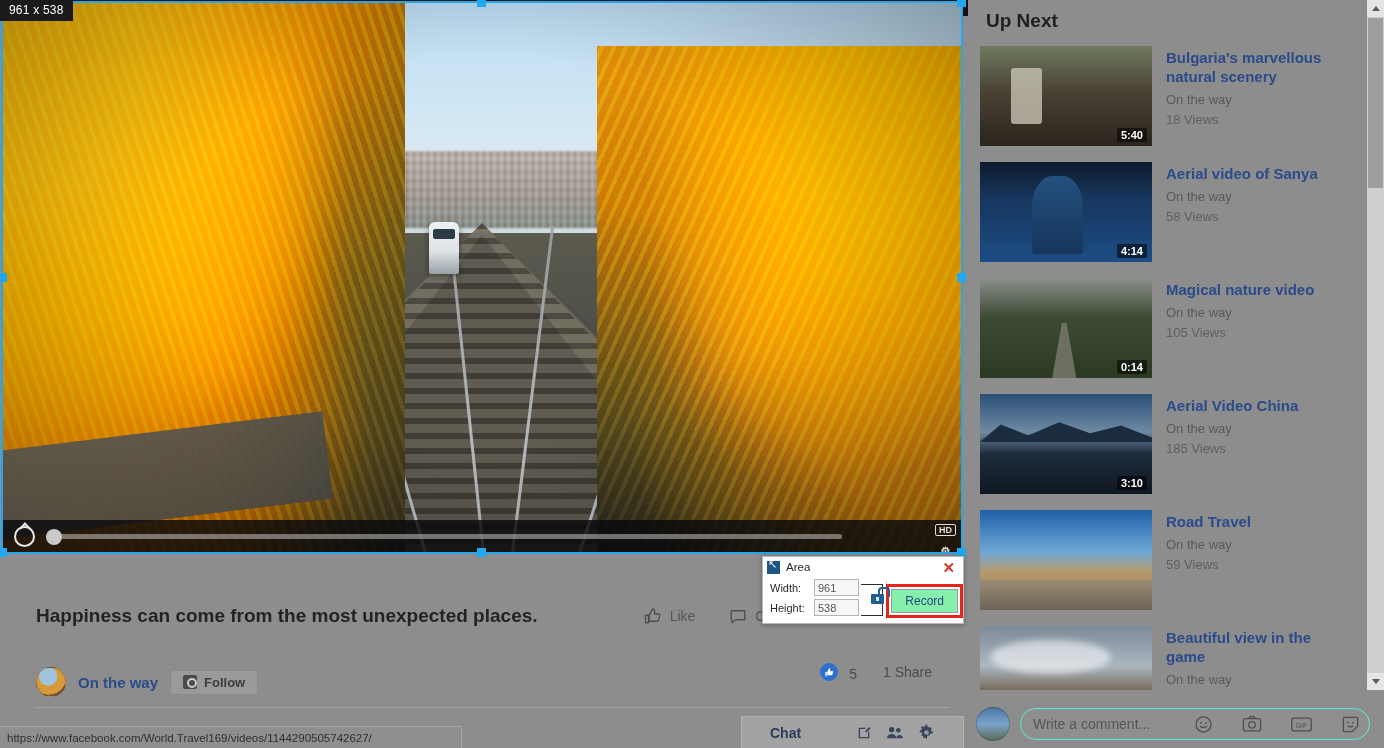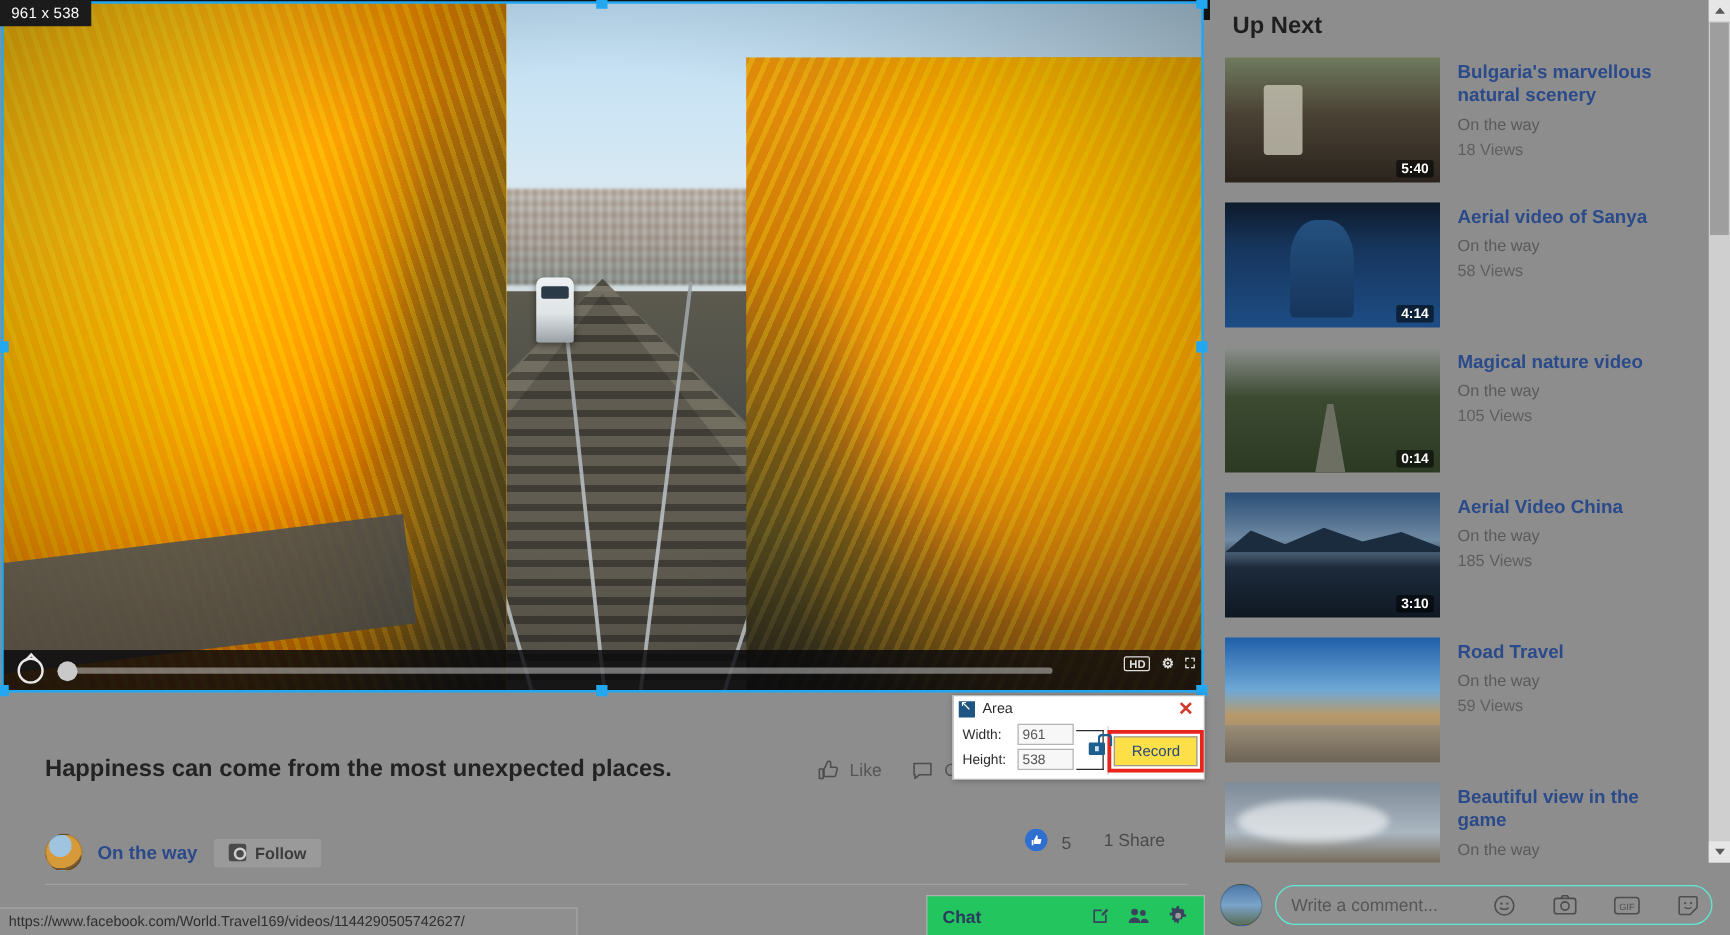--- a/index.html
+++ b/index.html
@@ -102,21 +102,21 @@
   .player-bar { position:absolute; left:0; bottom:0; width:100%; height:33px;
     background:rgba(10,10,12,.82); }
   .replay-btn { position:absolute; left:12px; top:6px; width:21px; height:21px;
     border:2px solid #e8e8e8; border-radius:50%; }
   .replay-btn:after{ content:""; position:absolute; left:5px; top:-4px; width:6px; height:6px;
     border-left:2px solid #e8e8e8; border-top:2px solid #e8e8e8; transform:rotate(45deg); }
   .scrub-track { position:absolute; left:44px; right:120px; top:14px; height:5px;
     background:rgba(230,230,230,.45); border-radius:3px; }
   .scrub-knob { position:absolute; left:44px; top:9px; width:16px; height:16px;
     border-radius:50%; background:#c9c9c9; }
-  .player-right { position:absolute; right:6px; top:4px; display:flex; gap:9px; align-items:center; }
+  .player-right { position:absolute; right:6px; top:4px; display:flex; gap:9px; align-items:center;flex-direction:column; }
   .ctl { color:#eaeaea; font-size:11px; font-weight:bold; opacity:.95; }
   .hd-badge { border:1px solid #eaeaea; border-radius:2px; padding:0 3px; font-size:9px; }
 
   
   .sel-box { position:absolute; left:1px; top:1px; width:962px; height:553px;
     border:2px solid #22a7f0; pointer-events:none; }
   .handle { position:absolute; width:9px; height:9px; background:#22a7f0; }
   .h-tl{left:-5px;top:-5px;} .h-tc{left:50%;margin-left:-5px;top:-5px;}
   .h-tr{right:-5px;top:-5px;} .h-ml{left:-5px;top:50%;margin-top:-5px;}
   .h-mr{right:-5px;top:50%;margin-top:-5px;} .h-bl{left:-5px;bottom:-5px;}
@@ -126,21 +126,21 @@
   .size-chip { position:absolute; left:0; top:0; background:#1b1b1b; color:#fff;
     font-size:12px; padding:3px 9px 4px 9px; z-index:40; letter-spacing:.2px; }
 
   
   .top-strip { position:absolute; left:0; top:0; width:968px; height:16px; background:#121212; }
 
   
   .post { position:absolute; left:0; top:555px; width:968px; height:155px; }
   .post-text { position:absolute; left:36px; top:48px; width:520px;
     font-size:19px; font-weight:bold; color:#232323; line-height:25px; }
-  .actions { position:absolute; right:152px; top:52px; display:flex; gap:24px; align-items:center; }
+  .actions { position:absolute; right:152px; top:52px; display:flex; gap:34px; align-items:center; }
   .action { display:flex; align-items:center; gap:8px; color:#555; font-size:14px; }
   .thumb-ic, .bubble-ic { width:18px; height:18px; }
   .poster-row { position:absolute; left:36px; top:112px; display:flex; align-items:center; gap:12px; }
   .avatar-sm { width:30px; height:30px; border-radius:50%;
     background: radial-gradient(circle at 40% 30%, #9fc4e0 0 35%, #d79a3a 36% 70%, #7a5a2e 71% 100%);
     border:1px solid rgba(0,0,0,.18); }
   .poster-name { color:#2b4a8b; font-weight:bold; font-size:15px; }
   .follow-btn { display:flex; align-items:center; gap:7px; background:#9a9a9a;
     border:1px solid #8b8b8b; border-radius:3px; padding:4px 12px; color:#3c3c3c;
     font-size:13px; font-weight:bold; }
@@ -153,22 +153,22 @@
   .reaction-count { color:#4b4b4b; font-size:14px; }
   .post-divider { position:absolute; left:36px; right:18px; top:152px; height:1px; background:#a0a0a0; }
 
   
   .url-bar { position:absolute; left:0; bottom:0; width:462px; height:22px;
     background:#8f8f8f; border:1px solid #a5a5a5; border-left:none; border-bottom:none;
     display:flex; align-items:center; padding-left:7px; font-size:11.5px; color:#2e2e2e; }
 
   
   .chat-dock { position:absolute; left:741px; bottom:0; width:223px; height:32px;
-    background:#22c55e; border:1px solid #b0b0b0; border-bottom:none;
-    display:flex; align-items:center; padding:0 12px; }
+    background:#a3a3a3; border:1px solid #b0b0b0; border-bottom:none;
+    display:flex; align-items:center; padding:0 28px; }
   .chat-label { font-size:14px; color:#2c3b5c; font-weight:bold; flex:1; }
   .chat-icons { display:flex; gap:14px; align-items:center; color:#39435c; }
 
   
   .sidebar { position:absolute; right:0; top:0; width:416px; height:748px; background:#8d8d8d; }
   .sb-inner { position:absolute; left:6px; top:0; right:30px; bottom:58px; overflow:hidden; }
   .up-next { font-size:19px; font-weight:bold; color:#1f1f1f; margin:10px 0 14px 12px; }
   .vid-item { display:flex; gap:14px; margin:0 0 16px 6px; }
   .vid-thumb { position:relative; width:172px; height:100px; flex:0 0 172px;
     background:#1c1c1c; overflow:hidden; }
@@ -242,21 +242,21 @@
     border:1.5px solid #2b2b2b; border-left:none; }
   .padlock { position:absolute; left:12px; top:17px; width:13px; height:10px;
     background:#1e5f8e; border-radius:1px; }
   .padlock:before{ content:""; position:absolute; left:7px; top:-7px; width:8px; height:8px;
     border:2px solid #1e5f8e; border-bottom:none; border-radius:4px 4px 0 0; }
   .padlock:after{ content:""; position:absolute; left:5px; top:3px; width:3px; height:4px;
     background:#cfe2ef; }
   .rec-sep { width:1px; background:#d2d2d2; margin:4px 0; }
   .rec-action { flex:1; display:flex; align-items:center; justify-content:center; }
   .rec-highlight { border:3px solid #e8231a; padding:2px; }
-  .rec-btn { background:#fde047; border:1px solid #9a9a9a; color:#24487e;
+  .rec-btn { background:#86efac; border:1px solid #9a9a9a; color:#24487e;
     font-size:12px; padding:4px 13px; font-family:"Liberation Sans", sans-serif; }
 </style>
 </head>
 <body>
 
 <div id="root">
 
   <div class="content-col">
 
     <div class="top-strip"></div>

